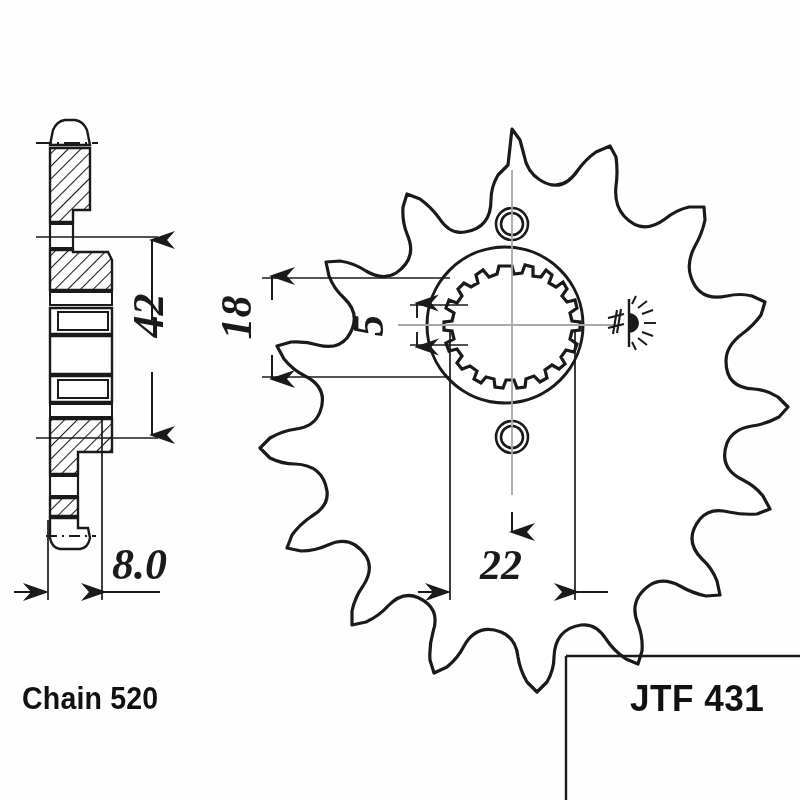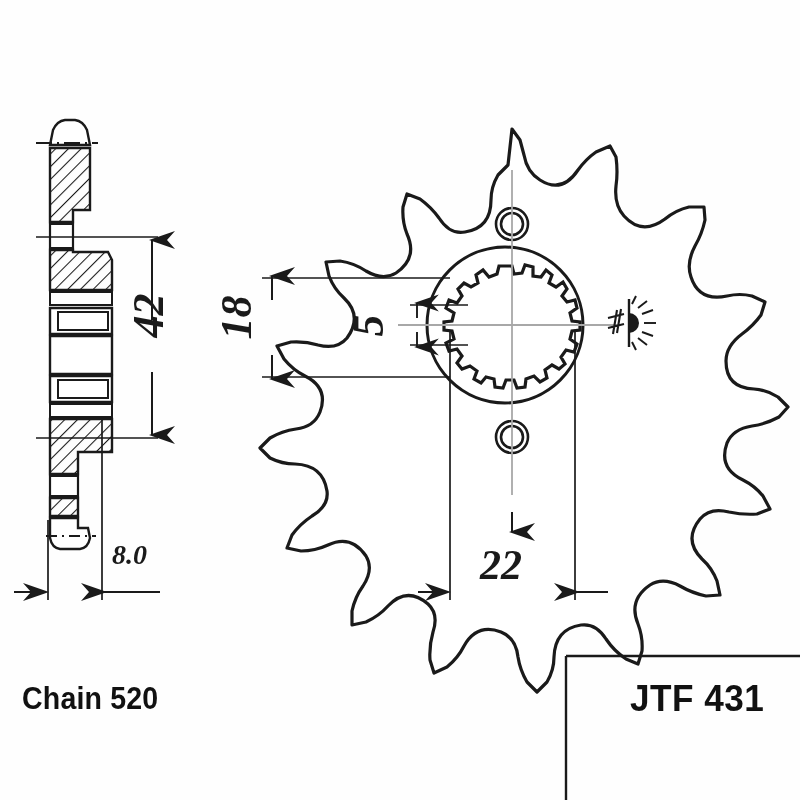--- a/index.html
+++ b/index.html
@@ -80,21 +80,21 @@
   .d5 {
     left: 357px;
     top: 300px;
     font-size: 44px;
     transform: rotate(-90deg);
     transform-origin: center center;
   }
   .d80 {
     left: 112px;
     top: 539px;
-    font-size: 28px;
+    font-size: 44px;
   }
   .d22 {
     left: 480px;
     top: 541px;
     font-size: 42px;
     text-align: right;
   }
 </style>
 </head>
 <body>

